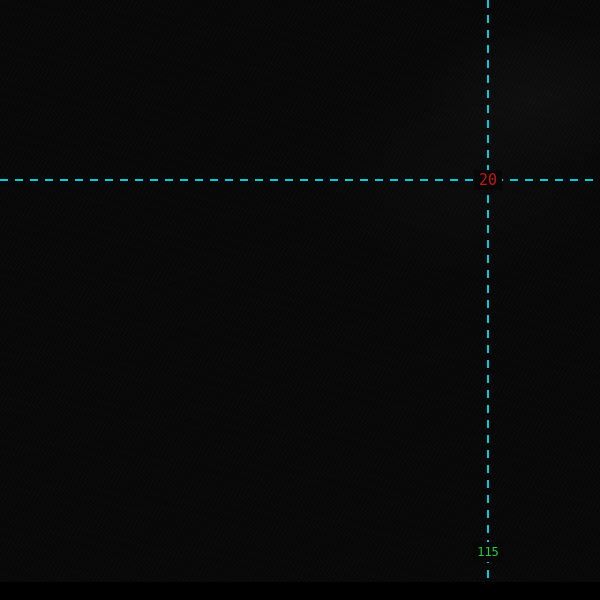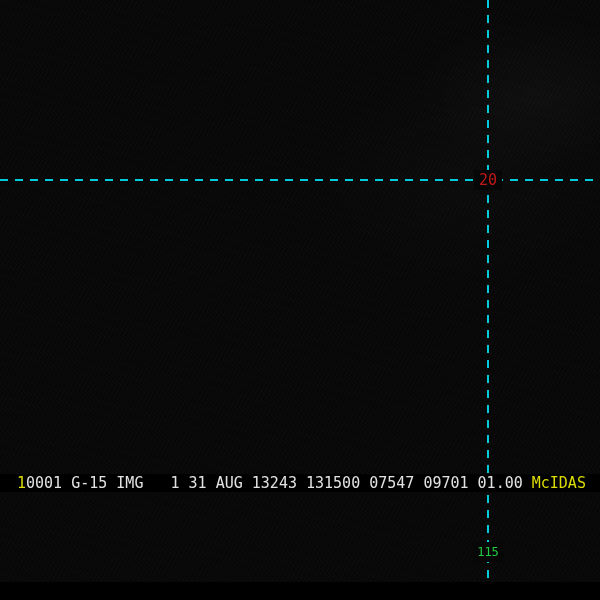--- a/index.html
+++ b/index.html
@@ -8,20 +8,21 @@
     --bottom-label:#22cc44;
     --status-text:#e2e2e2;
     --brand:#dcdc00;
     --canvas-bg:#070707;
   }
   *{margin:0;padding:0;box-sizing:border-box;}
   html,body{width:600px;height:600px;background:#000;overflow:hidden;}
   .screen{
     position:relative;width:600px;height:492px;
     font-family:"DejaVu Sans Mono","Liberation Mono",monospace;
+    text-align:right;
   }
   .image-canvas{
     position:absolute;left:0;top:0;width:600px;height:582px;
     background:
       radial-gradient(ellipse 180px 110px at 90% 16%, rgba(255,255,255,0.028), transparent 70%),
       radial-gradient(ellipse 220px 160px at 78% 30%, rgba(255,255,255,0.015), transparent 70%),
       repeating-linear-gradient(47deg, rgba(255,255,255,0.012) 0 1px, transparent 1px 3px),
       repeating-linear-gradient(-63deg, rgba(255,255,255,0.010) 0 1px, transparent 1px 4px),
       var(--canvas-bg);
   }
@@ -60,15 +61,14 @@
 
 <div class="screen">
 
   <div class="image-canvas">
     <div class="crosshair-h"></div>
     <div class="crosshair-v"></div>
     <span class="cursor-label">20</span>
     <span class="bottom-label">115</span>
   </div>
 
-  <div class="statusbar"><span class="frame">1</span><span class="info">0001 G-15 IMG   1 31 AUG 13243 131500 07547 09701 01.00</span><span class="brand">McIDAS</span></div>
 
 </div>
 
 </body></html>

